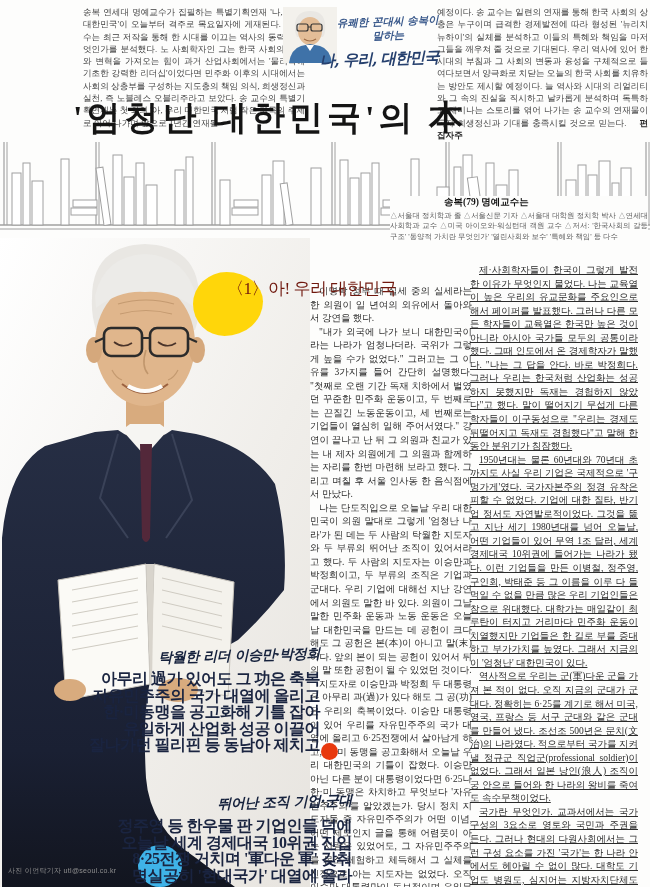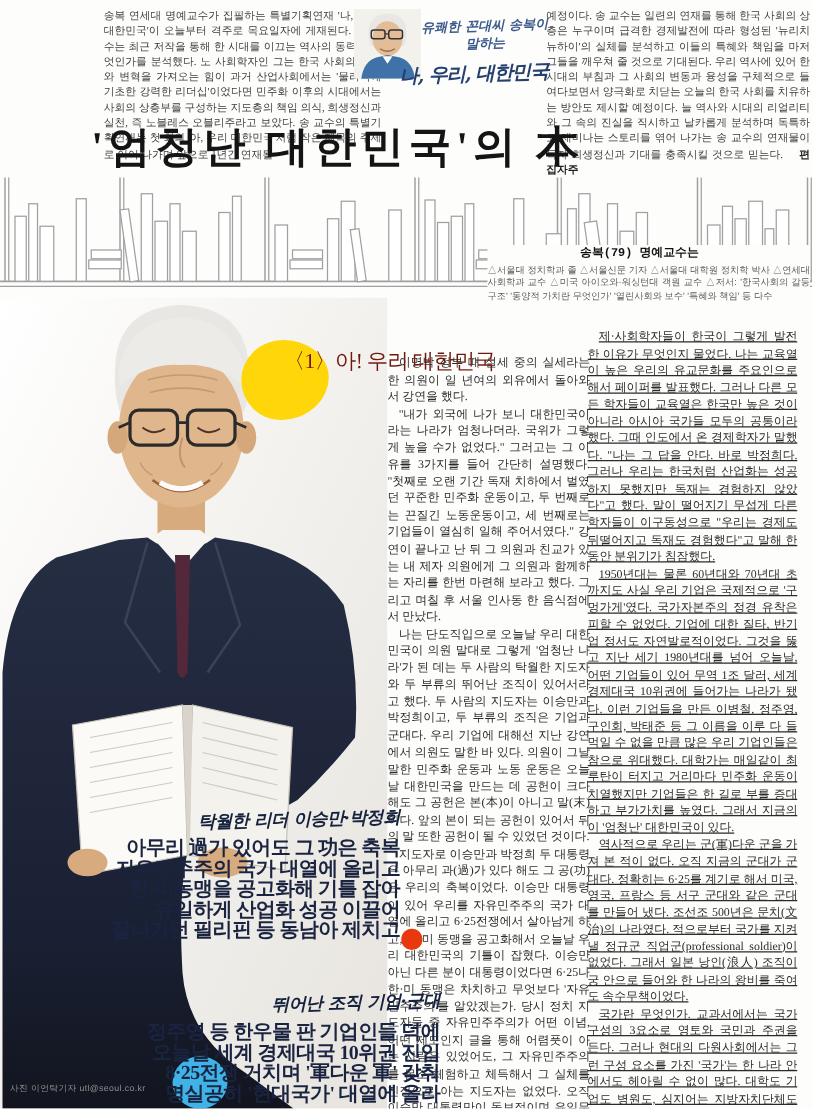--- a/index.html
+++ b/index.html
@@ -18,21 +18,21 @@
               line-height:14px;transform:rotate(-2deg);}
   #callig-title{left:314px;top:49px;width:130px;text-align:center;font-size:15.5px;
                 color:#26406e;letter-spacing:-1px;transform:rotate(-2deg);white-space:nowrap;}
   
   #headline{position:absolute;left:0;top:95px;width:540px;text-align:center;
             font-size:34px;font-weight:600;letter-spacing:4px;color:#141414;}
   
   #shelf{position:absolute;left:0;top:138px;width:650px;height:95px;}
   
   #bio{position:absolute;left:390px;top:196px;width:258px;height:44px;background:#fdfdfc;z-index:4;}
-  #bio-head{font-size:9.5px;font-weight:700;color:#111;margin:0 0 2px 74px;font-family:Liberation Mono, monospace;}
+  #bio-head{font-size:9.5px;font-weight:700;color:#111;margin:0 0 2px 54px;}
   #bio-body{font-size:7.4px;line-height:10.3px;color:#5a5a5a;text-align:justify;word-break:break-all;
             font-family:"Liberation Sans",sans-serif;}
   
   #photo{position:absolute;left:0;top:238px;width:310px;height:649px;z-index:1;}
   #photo-caption{position:absolute;left:8px;top:866px;font-size:7px;color:#8f8f8f;z-index:5;
                  font-family:"Liberation Sans",sans-serif;letter-spacing:.3px;}
   
   #label-blob{position:absolute;left:193px;top:272px;width:70px;height:64px;z-index:2;
               background:#ffd60a;border-radius:48% 52% 55% 45%/50% 46% 54% 50%;}
   #section-label{position:absolute;left:227px;top:277px;z-index:3;font-size:17px;font-weight:400;

